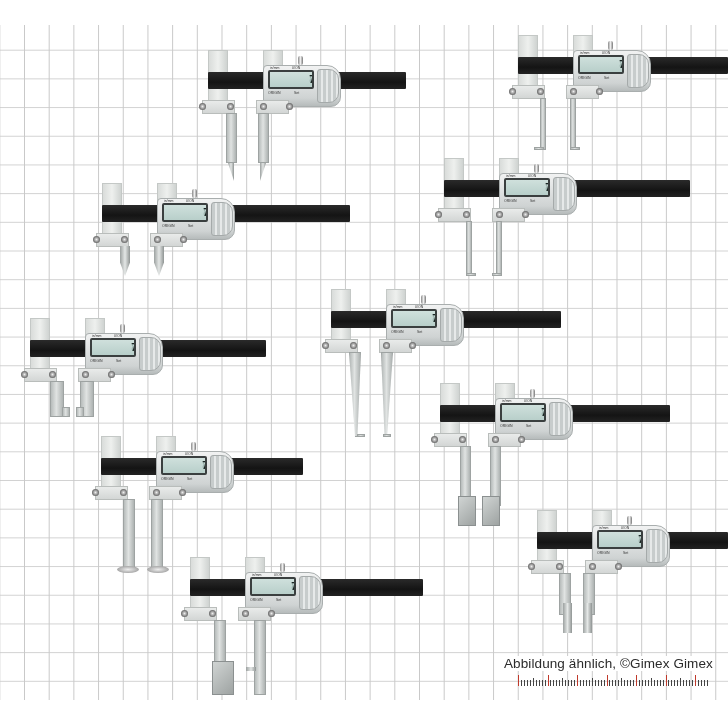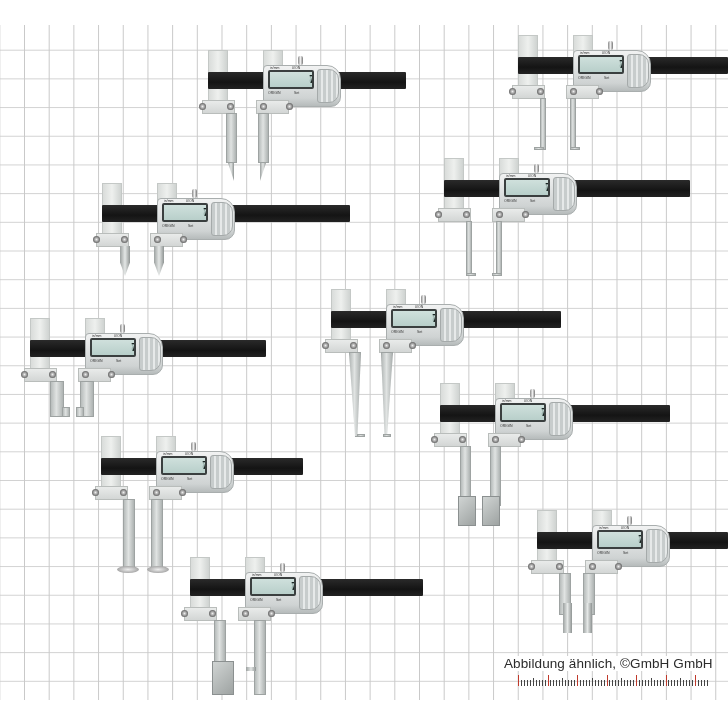--- a/index.html
+++ b/index.html
@@ -289,21 +289,21 @@
     <div class="screw s2" style="left: 19px; top: 53px;"></div>
     <div class="screw s3" style="left: 52px; top: 53px;"></div>
     <div class="screw s4" style="left: 78px; top: 53px;"></div>
   <div class="jaw" style="left: 24px; top: 63px; width: 12px; height: 75px;"></div>
       <div class="jaw" style="left: 64px; top: 63px; width: 12px; height: 75px;"></div>
       <div class="block" style="left: 22px; top: 104px; width: 22px; height: 34px;"></div>
       <div class="tip" style="left: 56px; top: 110px; width: 10px; height: 4px;"></div>
     </div>
   </div>
 
-<div id="credit">Abbildung ähnlich, ©GmbH GmbH</div>
+<div id="credit">Abbildung ähnlich, ©Gimex Gimex</div>
 <div id="ruler">
     <span class="major" style="left: 0px; height: 11px; background: rgb(192, 57, 43);"></span>
     <span style="left: 2.95px; height: 6px; background: rgb(68, 68, 68);"></span>
     <span style="left: 5.9px; height: 6px; background: rgb(68, 68, 68);"></span>
     <span style="left: 8.85px; height: 6px; background: rgb(68, 68, 68);"></span>
     <span style="left: 11.8px; height: 6px; background: rgb(68, 68, 68);"></span>
     <span style="left: 14.75px; height: 8px; background: rgb(68, 68, 68);"></span>
     <span style="left: 17.7px; height: 6px; background: rgb(68, 68, 68);"></span>
     <span style="left: 20.65px; height: 6px; background: rgb(68, 68, 68);"></span>
     <span style="left: 23.6px; height: 6px; background: rgb(68, 68, 68);"></span>

